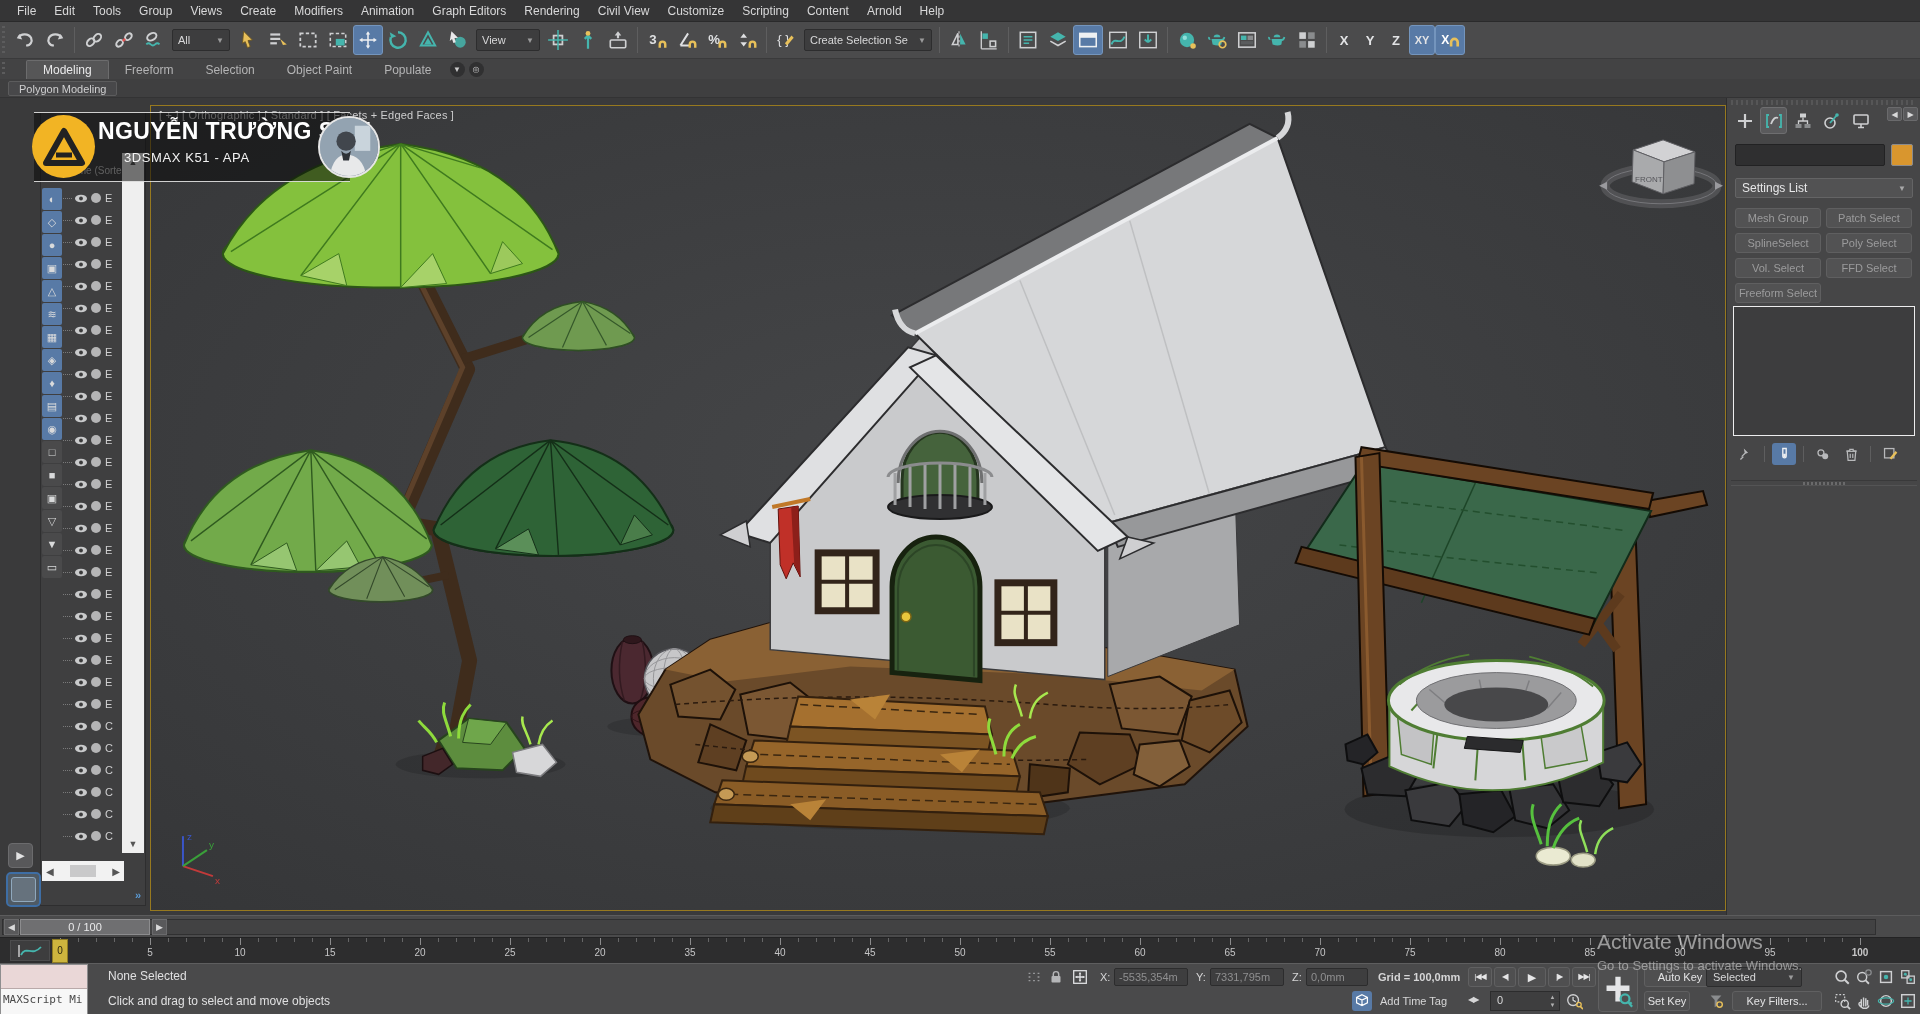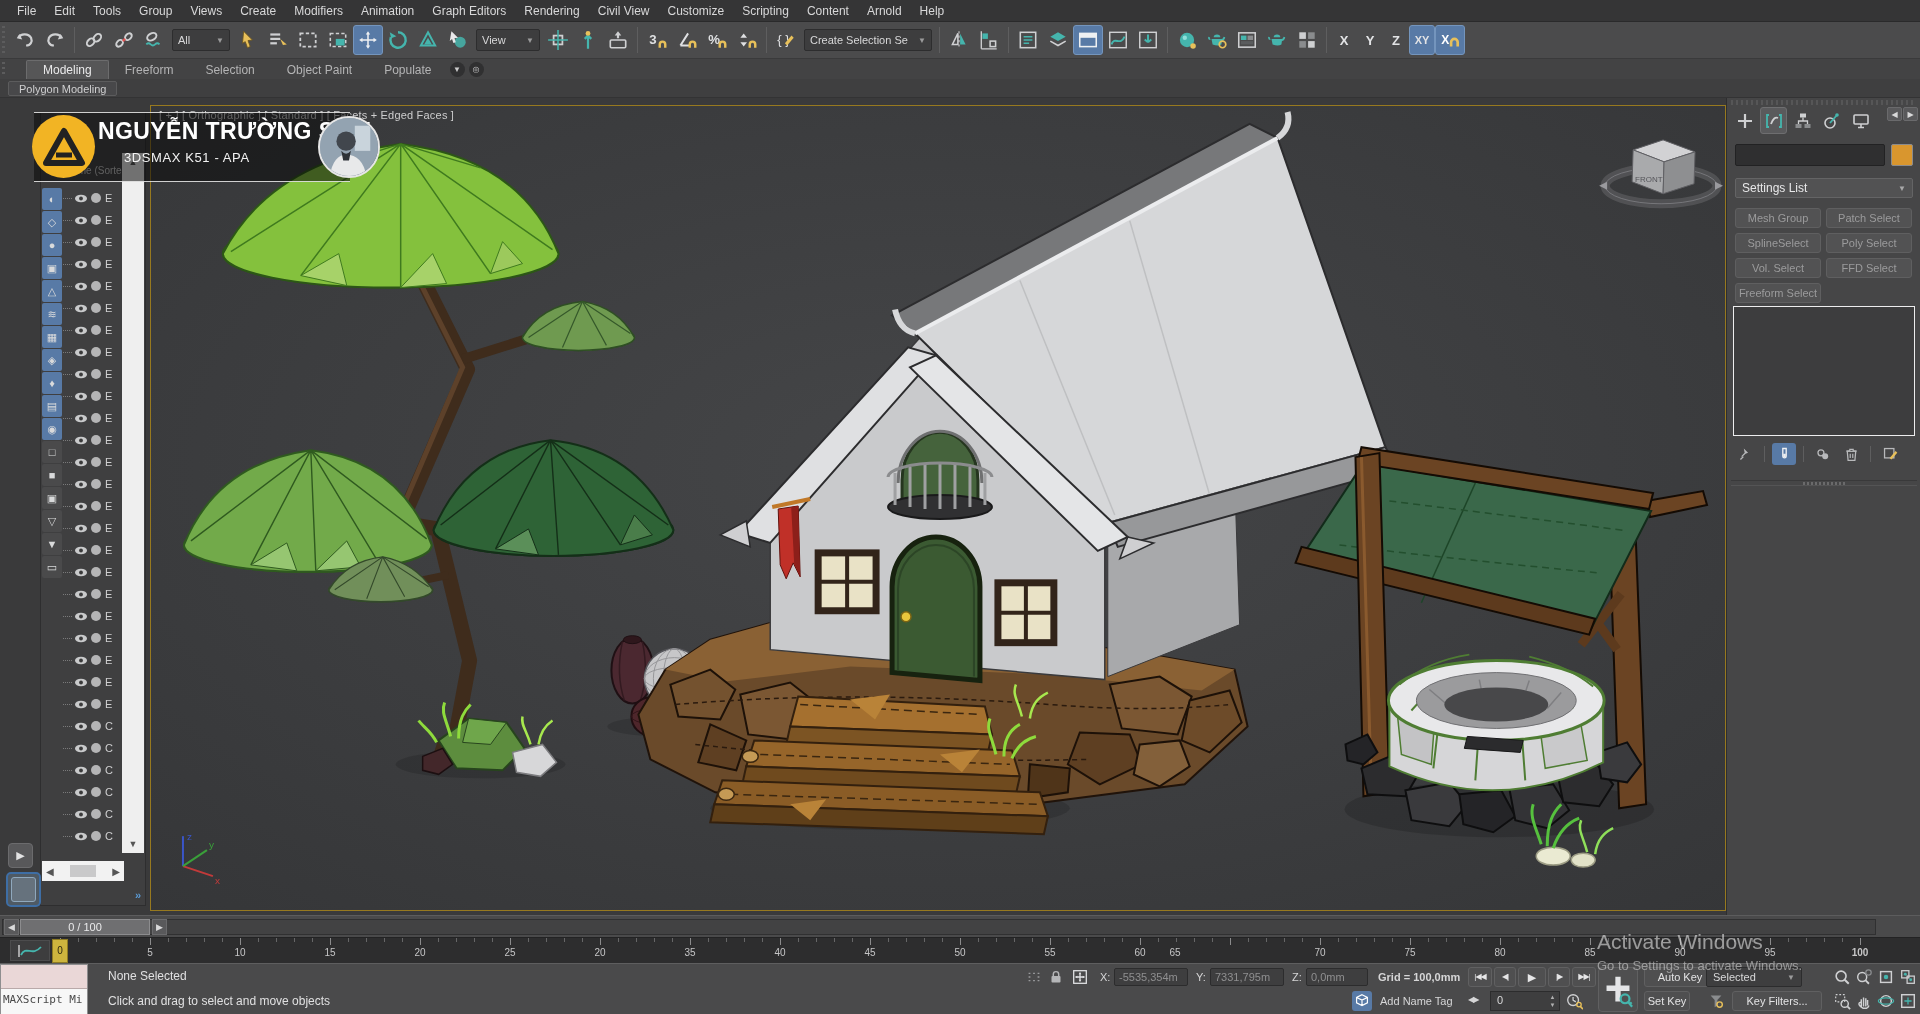--- a/index.html
+++ b/index.html
@@ -1148,21 +1148,21 @@
       <div class="tick-label" style="left: 330px;">15</div>
       <div class="tick-label" style="left: 420px;">20</div>
       <div class="tick-label" style="left: 510px;">25</div>
       <div class="tick-label" style="left: 600px;">20</div>
       <div class="tick-label" style="left: 690px;">35</div>
       <div class="tick-label" style="left: 780px;">40</div>
       <div class="tick-label" style="left: 870px;">45</div>
       <div class="tick-label" style="left: 960px;">50</div>
       <div class="tick-label" style="left: 1050px;">55</div>
       <div class="tick-label" style="left: 1140px;">60</div>
-      <div class="tick-label" style="left: 1175px;">65</div>
+      <div class="tick-label" style="left: 1230px;">65</div>
       <div class="tick-label" style="left: 1320px;">70</div>
       <div class="tick-label" style="left: 1410px;">75</div>
       <div class="tick-label" style="left: 1500px;">80</div>
       <div class="tick-label" style="left: 1590px;">85</div>
       <div class="tick-label" style="left: 1680px;">90</div>
       <div class="tick-label" style="left: 1770px;">95</div>
       <div class="tick-label" style="left: 1860px; font-weight: bold;">100</div>
     </div>
   <div id="frame-marker">0</div>
 </div>
@@ -1200,21 +1200,21 @@
   <div class="sb-field" style="left:1210px; top:4px; width:74px">7331,795m</div>
   <div class="sb-lab" style="left:1292px; top:7px">Z:</div>
   <div class="sb-field" style="left:1306px; top:4px; width:62px">0,0mm</div>
   <div class="sb-lab" style="left:1378px; top:7px; font-weight:bold">Grid = 100,0mm</div>
 
   <div class="sb-icon" style="left:1352px; top:27px; background:#587aa6; border-radius:3px">
     <svg viewBox="0 0 20 20">
         <path d="M10 3 L16 6 L16 12 L10 15 L4 12 L4 6 Z M4 6 L10 9 L16 6 M10 9 V15" stroke="#ffffff" stroke-width="1.3" fill="none"></path>
       </svg>
   </div>
-  <div class="sb-lab" style="left:1380px; top:31px">Add Name Tag</div>
+  <div class="sb-lab" style="left:1380px; top:31px">Add Time Tag</div>
 
   <div class="pb-btn" style="left:1468px; width:24px">|◀◀</div>
   <div class="pb-btn" style="left:1494px; width:22px">◀|</div>
   <div class="pb-btn" style="left:1518px; width:28px; font-size:11px; letter-spacing:0">▶</div>
   <div class="pb-btn" style="left:1548px; width:22px">|▶</div>
   <div class="pb-btn" style="left:1572px; width:24px">▶▶|</div>
 
   <div class="sb-lab" style="left:1468px; top:31px; font-size:8px; letter-spacing:-1px">◀▶</div>
   <div id="spinner">
     <span>0</span>

